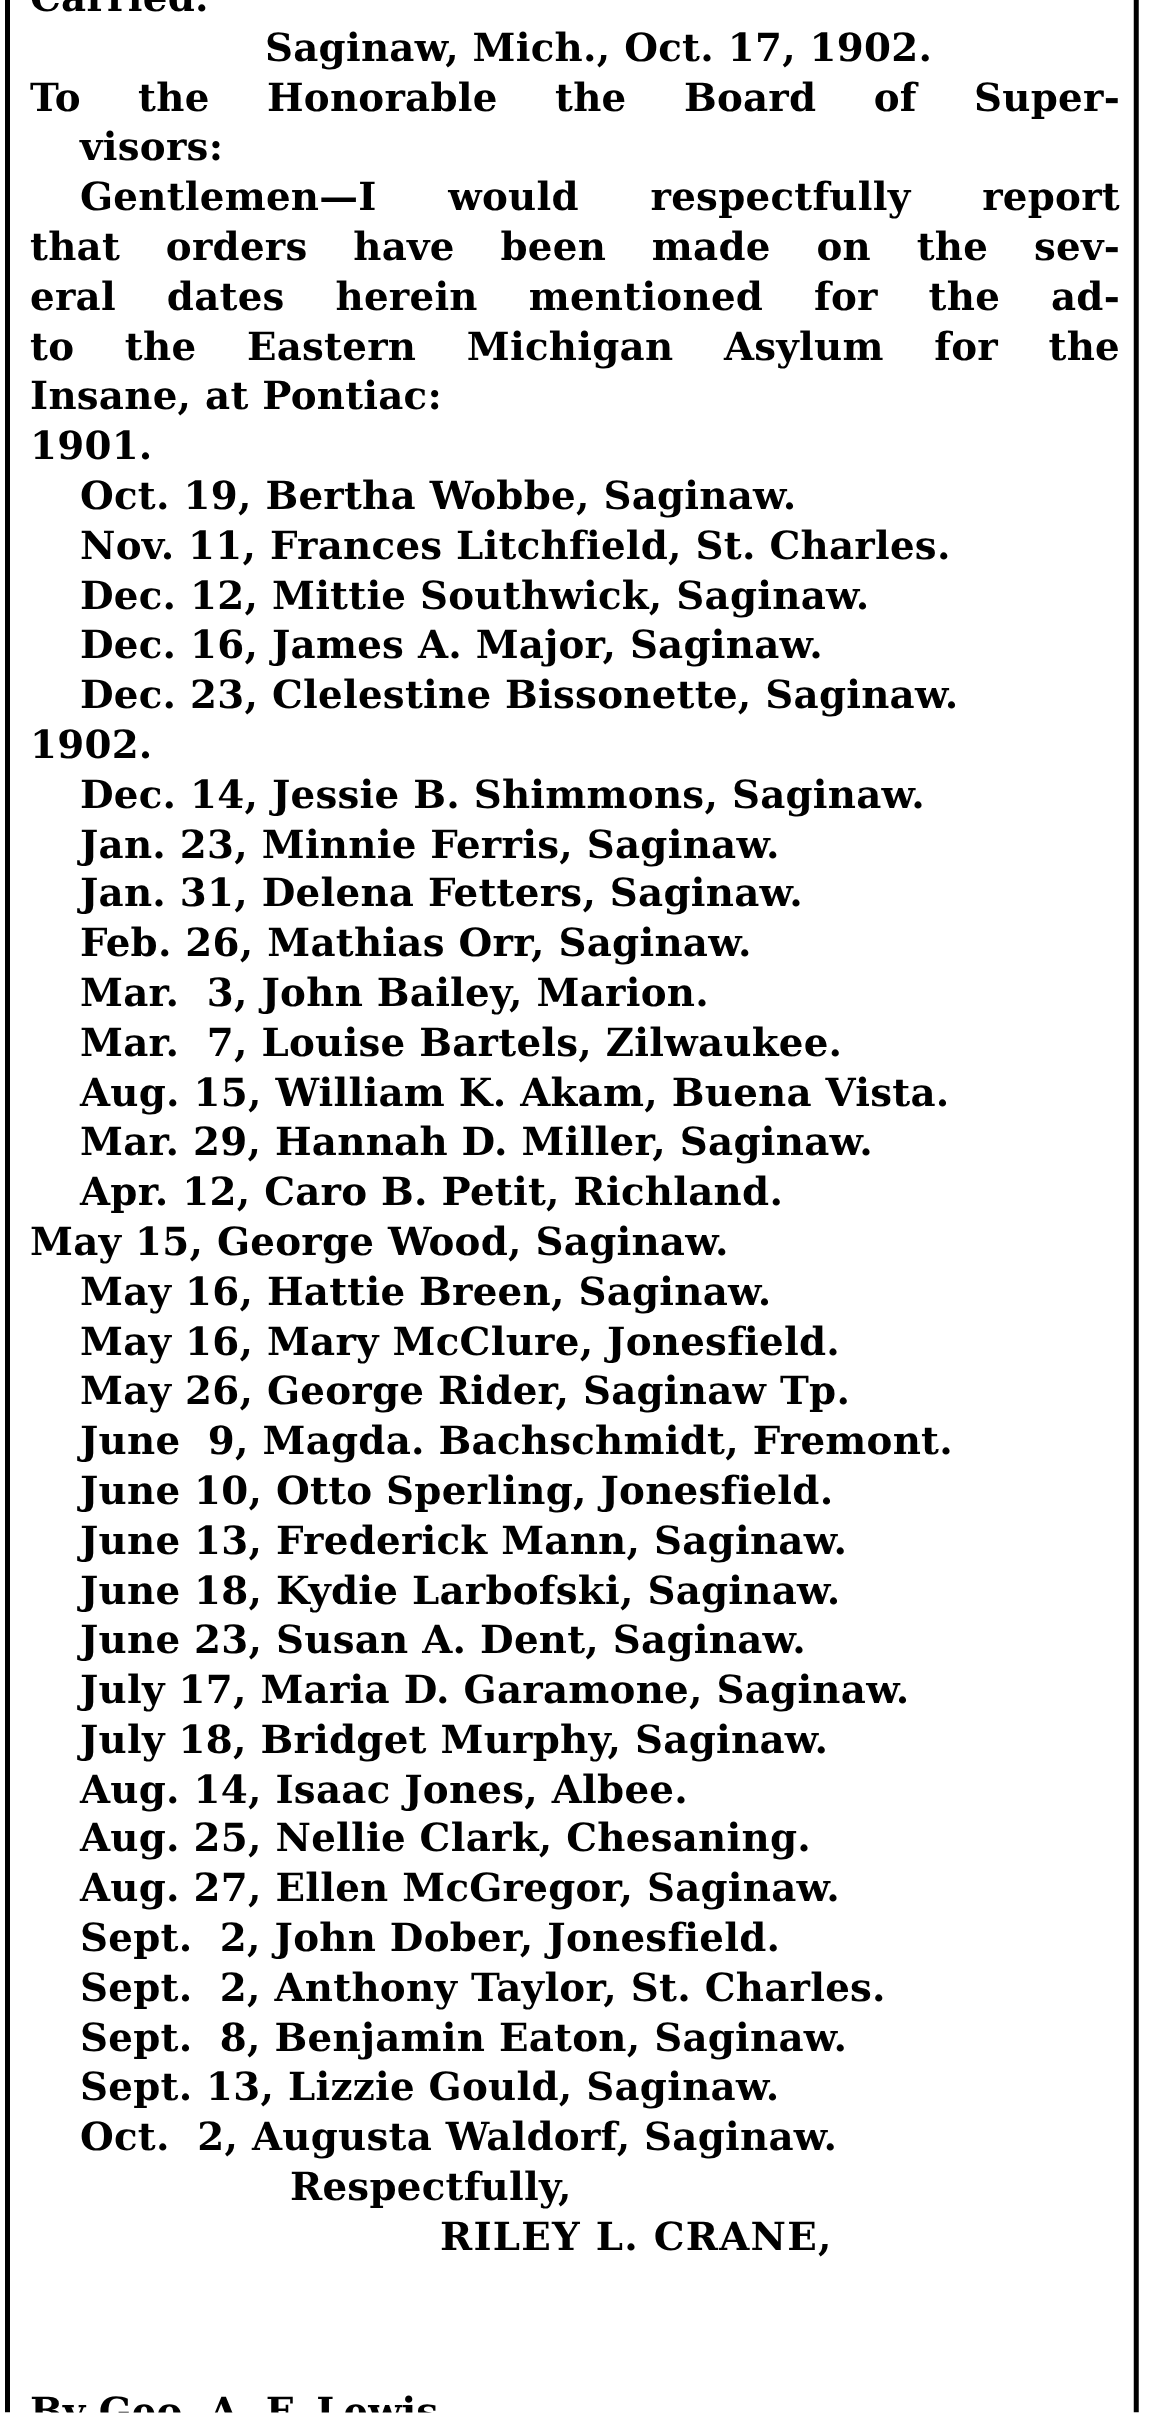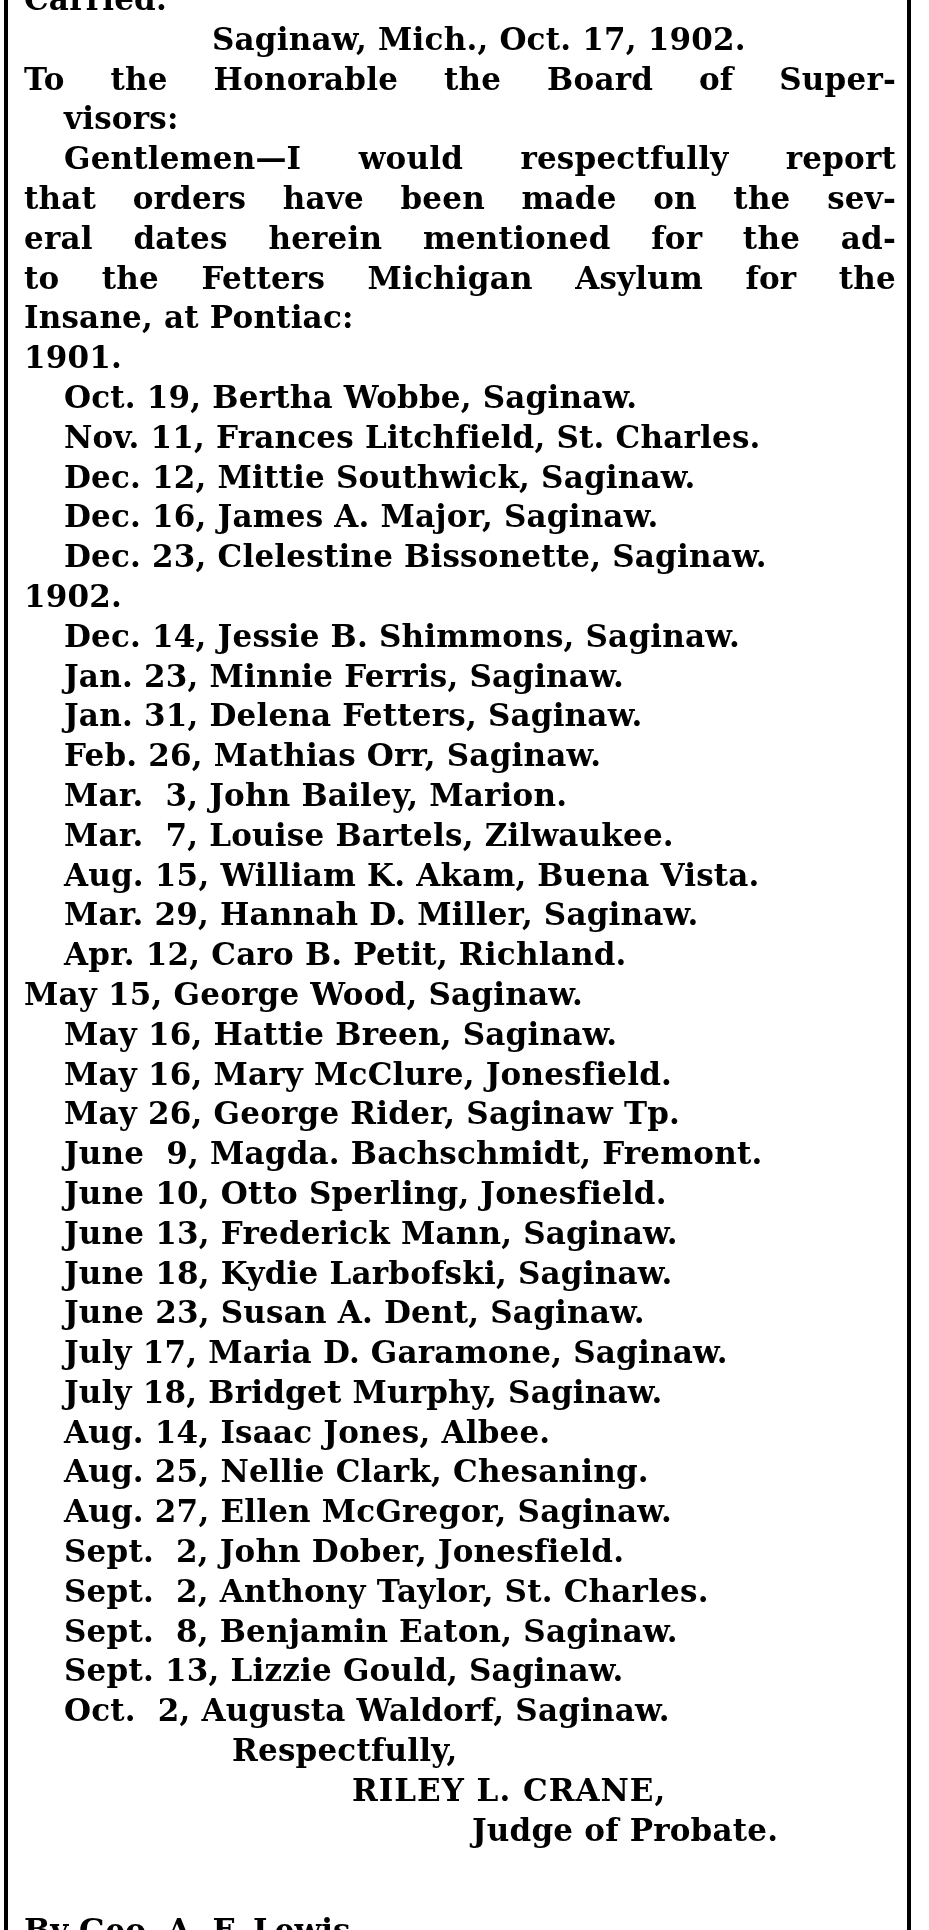--- a/index.html
+++ b/index.html
@@ -30,21 +30,21 @@
 <div class="rule-right"></div>
 
 <div class="column">
   <div class="line cut-top">Carried.</div>
   <div class="line dateline">Saginaw, Mich., Oct. 17, 1902.</div>
   <div class="line justify">To the Honorable the Board of Super-</div>
   <div class="line indent">visors:</div>
   <div class="line justify indent" style="width:832px">Gentlemen—I would respectfully report</div>
   <div class="line justify">that orders have been made on the sev-</div>
   <div class="line justify">eral dates herein mentioned for the ad-</div>
-  <div class="line justify">to the Fetters Michigan Asylum for the</div>
+  <div class="line justify">to the Eastern Michigan Asylum for the</div>
   <div class="line">Insane, at Pontiac:</div>
 
   <div class="line">1901.</div>
   <div class="line entry">Oct. 19, Bertha Wobbe, Saginaw.</div>
   <div class="line entry">Nov. 11, Frances Litchfield, St. Charles.</div>
   <div class="line entry">Dec. 12, Mittie Southwick, Saginaw.</div>
   <div class="line entry">Dec. 16, James A. Major, Saginaw.</div>
   <div class="line entry">Dec. 23, Clelestine Bissonette, Saginaw.</div>
 
   <div class="line">1902.</div>
@@ -72,16 +72,15 @@
   <div class="line entry">Aug. 25, Nellie Clark, Chesaning.</div>
   <div class="line entry">Aug. 27, Ellen McGregor, Saginaw.</div>
   <div class="line entry" style="white-space:pre">Sept.  2, John Dober, Jonesfield.</div>
   <div class="line entry" style="white-space:pre">Sept.  2, Anthony Taylor, St. Charles.</div>
   <div class="line entry" style="white-space:pre">Sept.  8, Benjamin Eaton, Saginaw.</div>
   <div class="line entry">Sept. 13, Lizzie Gould, Saginaw.</div>
   <div class="line entry" style="white-space:pre">Oct.  2, Augusta Waldorf, Saginaw.</div>
 
   <div class="line respect">Respectfully,</div>
   <div class="line signer">RILEY L. CRANE,</div>
-  <div class="line title">Judge of Probate.</div>
 </div>
 
 <div class="cut-bottom">By Geo. A. F. Lewis.</div>
 
 </body></html>

